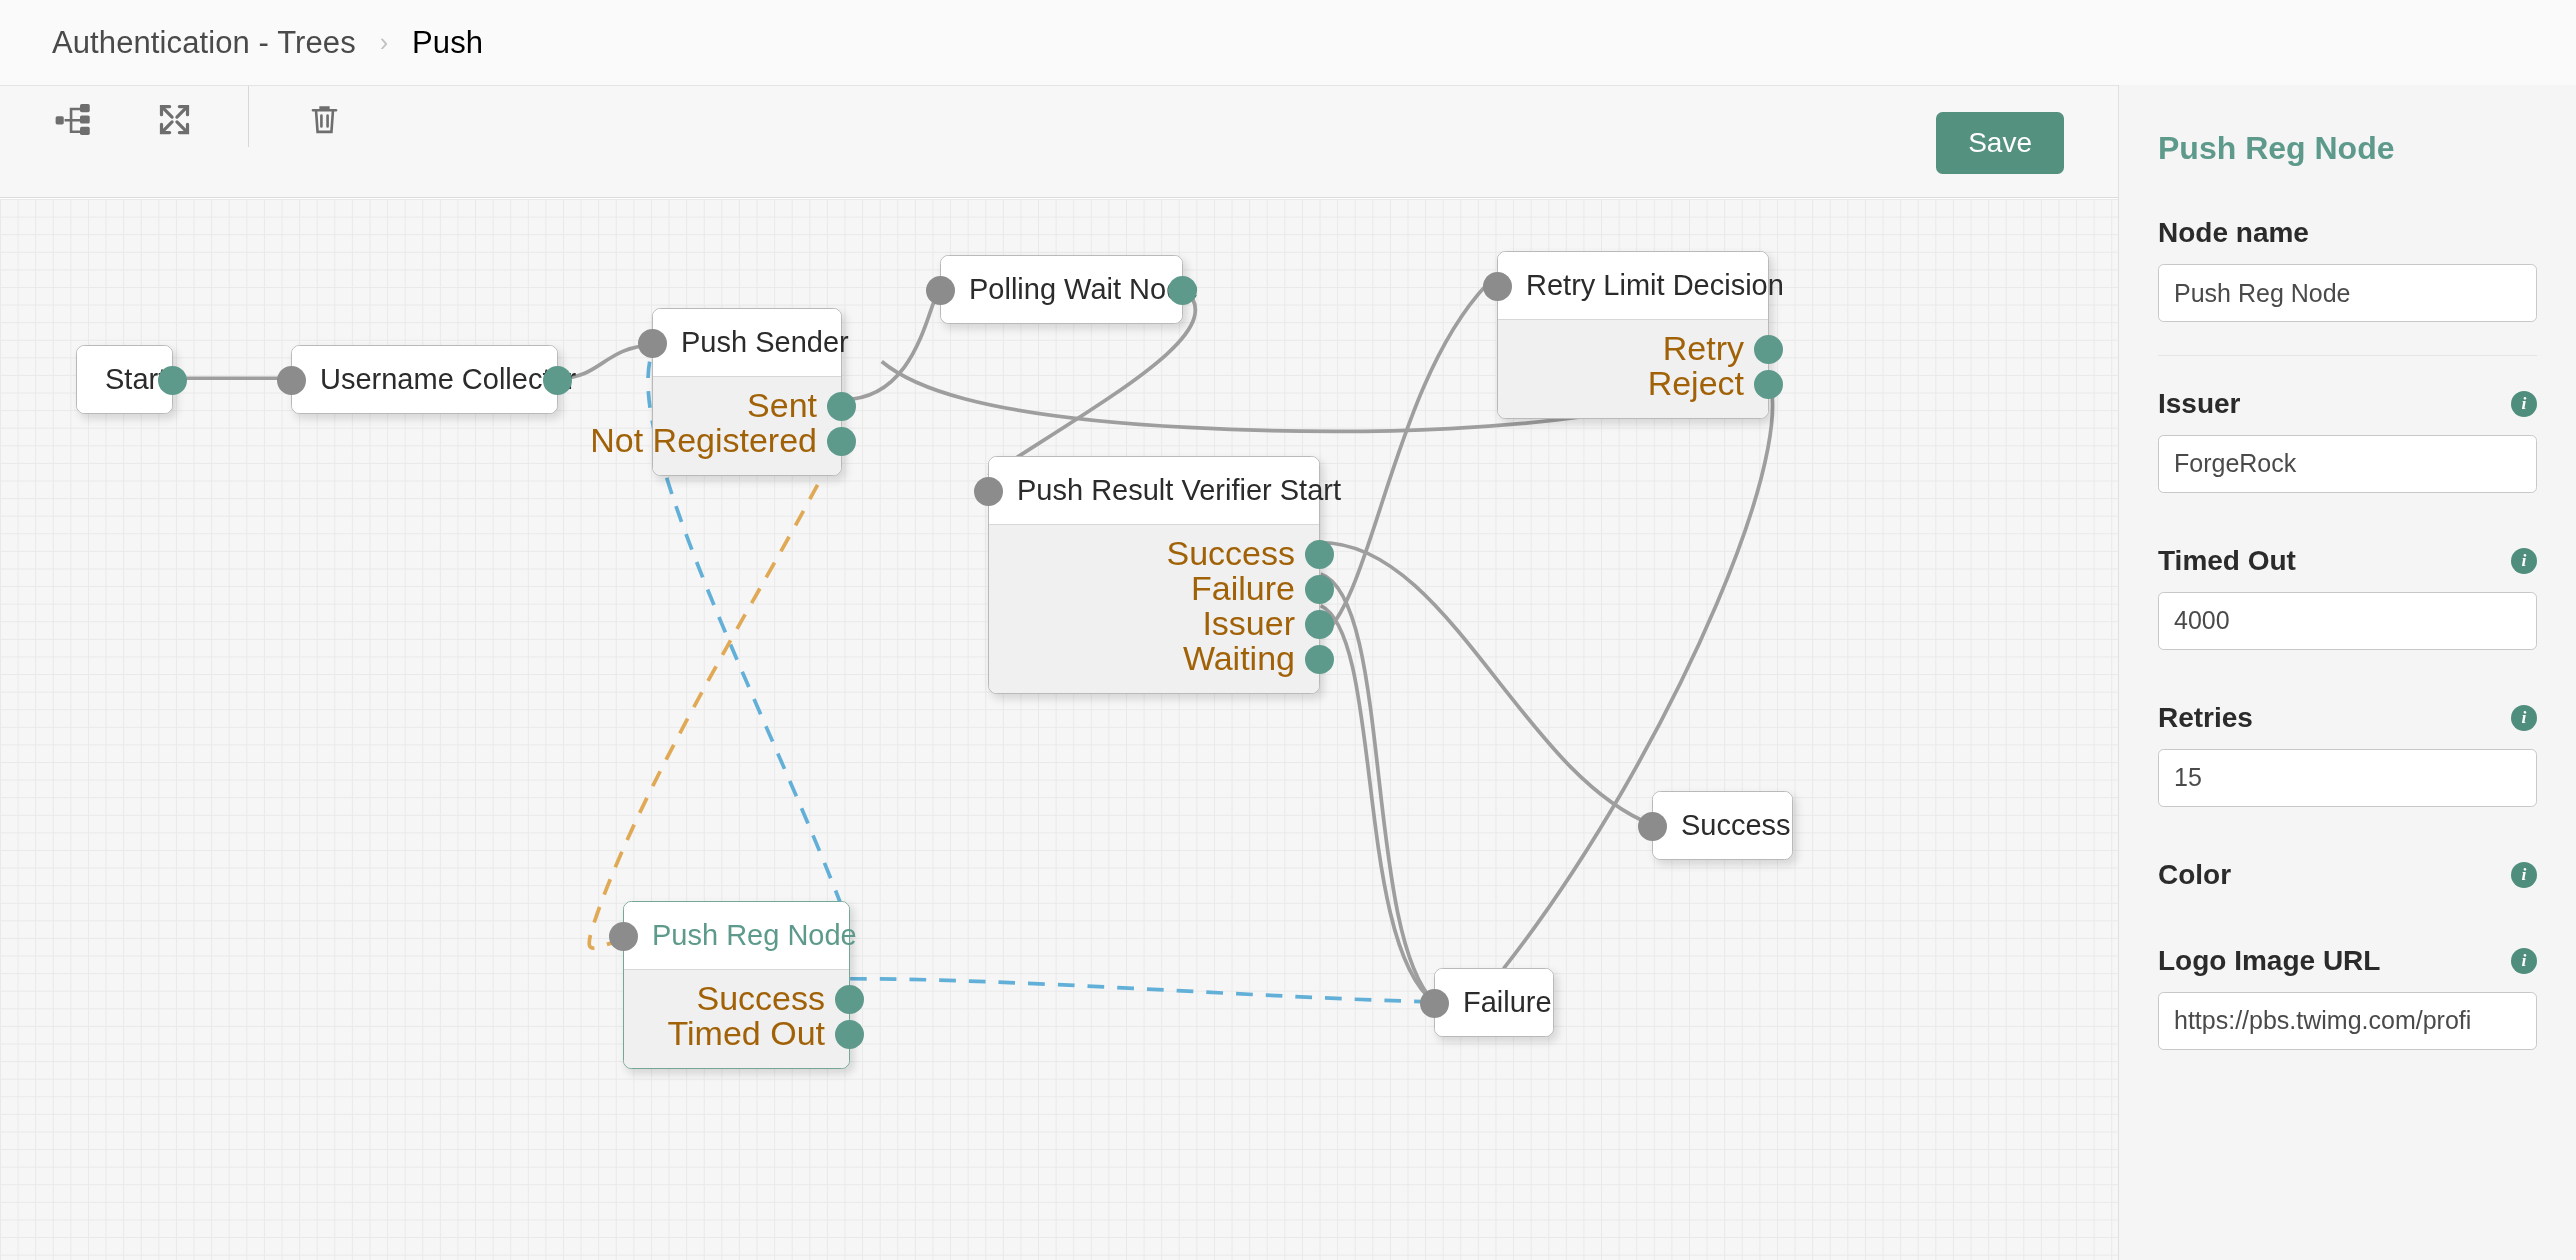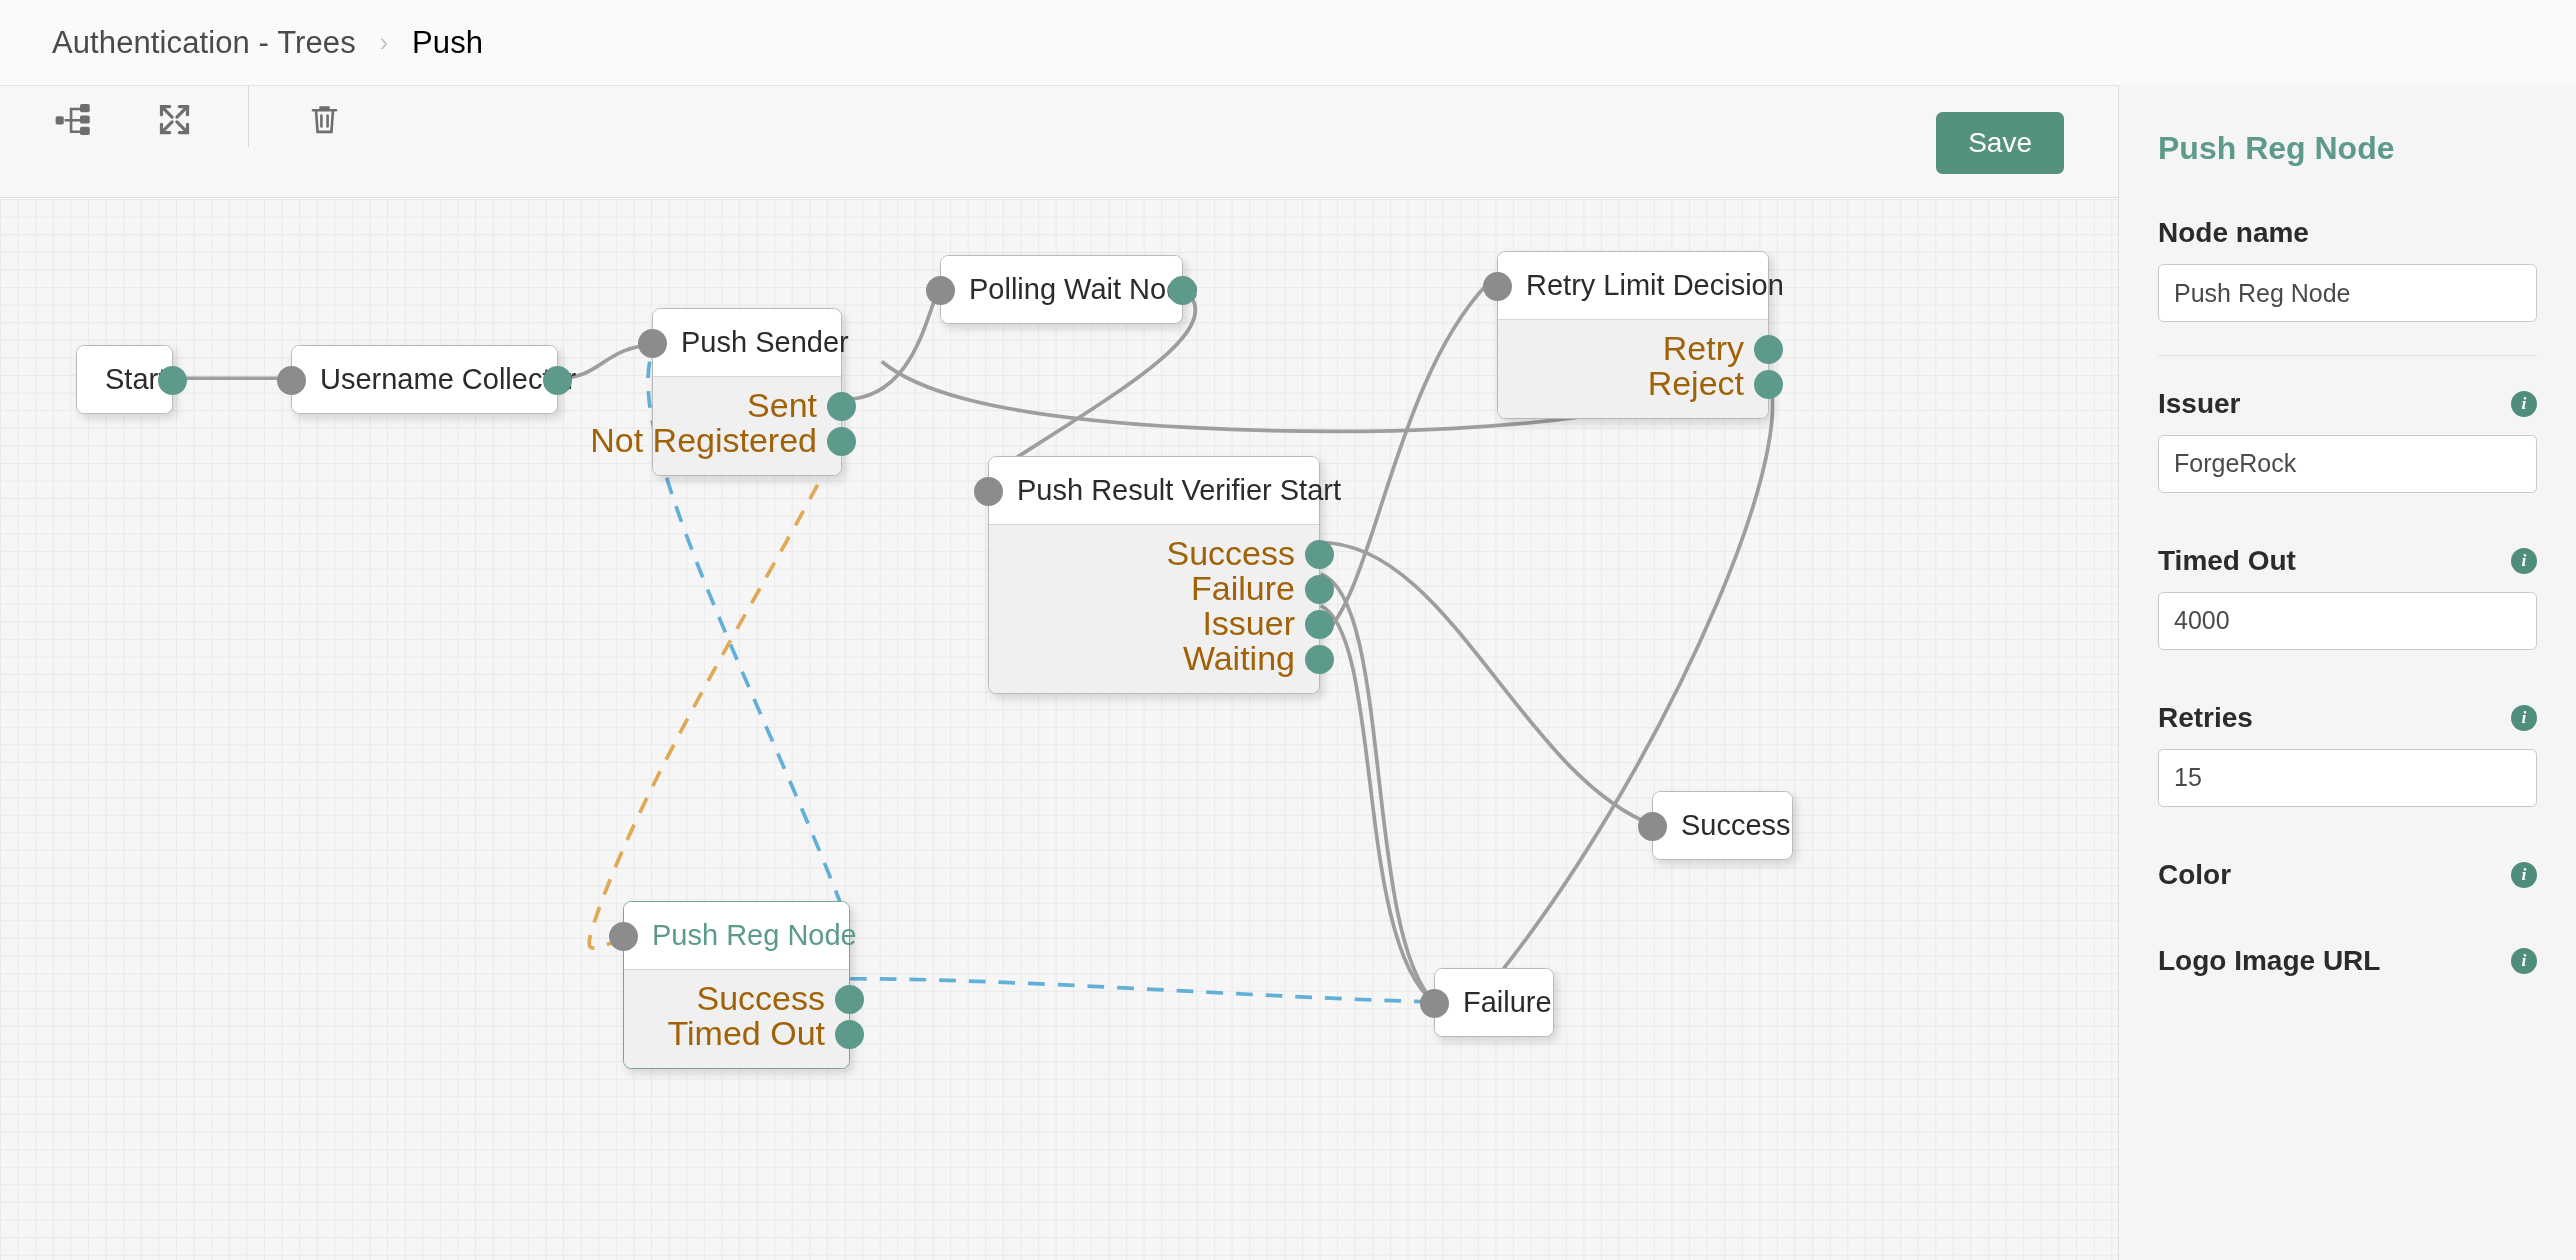--- a/index.html
+++ b/index.html
@@ -371,15 +371,16 @@
       <span class="info-icon">i</span>
     </div>
   </div>
   <div class="field-gap"></div>
 
   <div class="field">
     <div class="field-head">
       <span class="field-label">Logo Image URL</span>
       <span class="info-icon">i</span>
     </div>
+    <input class="field-input" value="https://pbs.twimg.com/profi" style="">
   </div>
 </div>
 
 
 </body></html>

